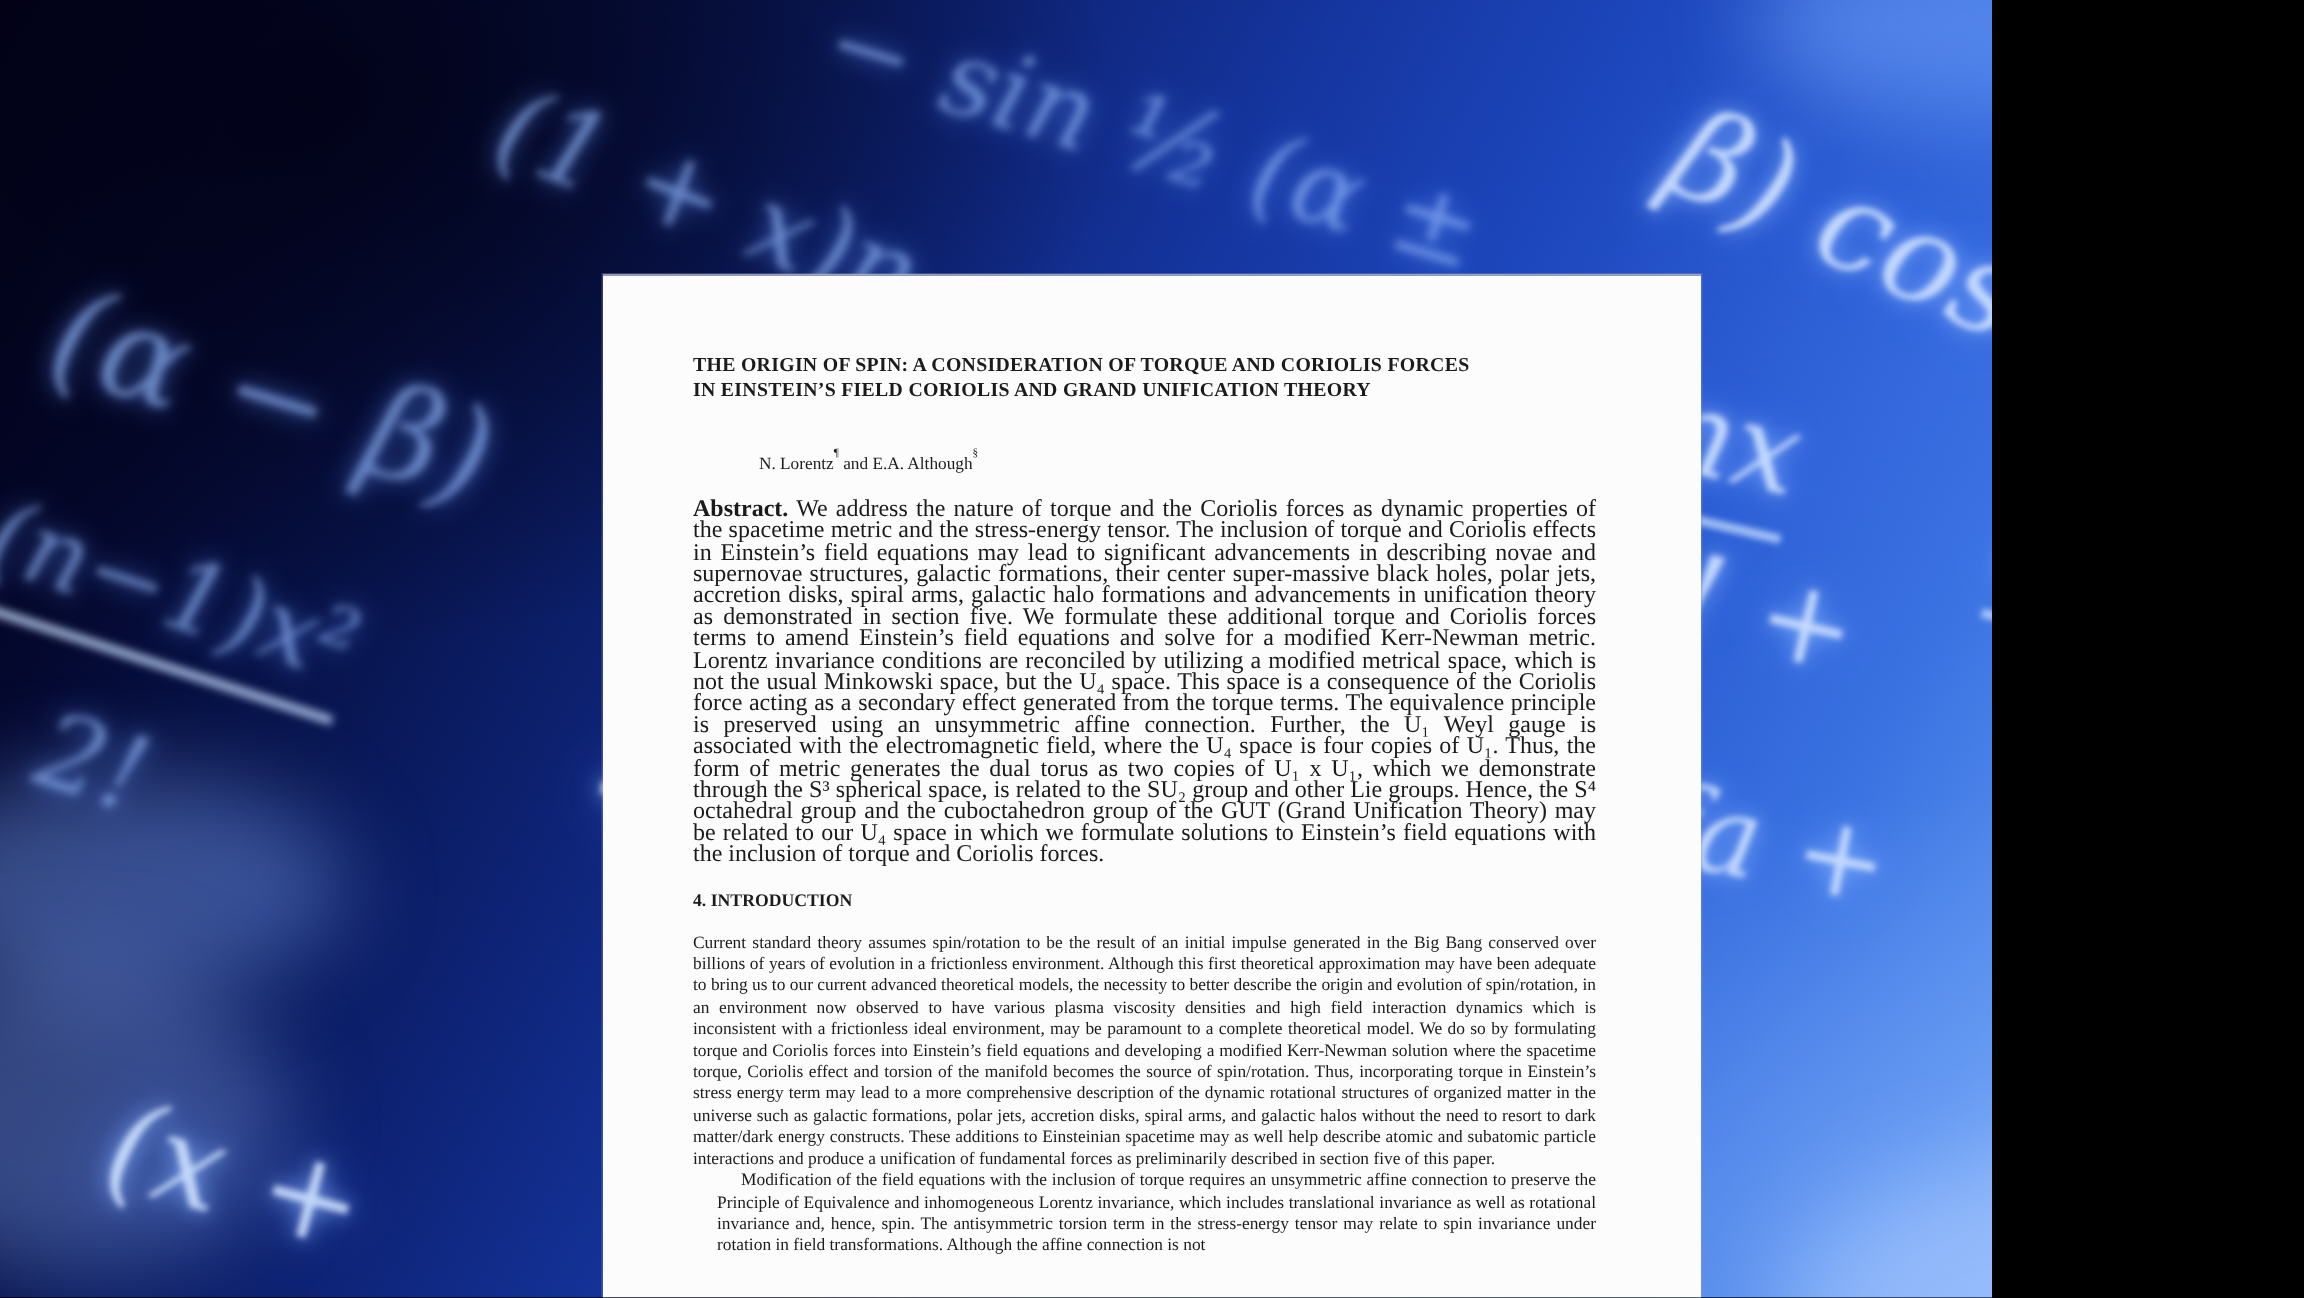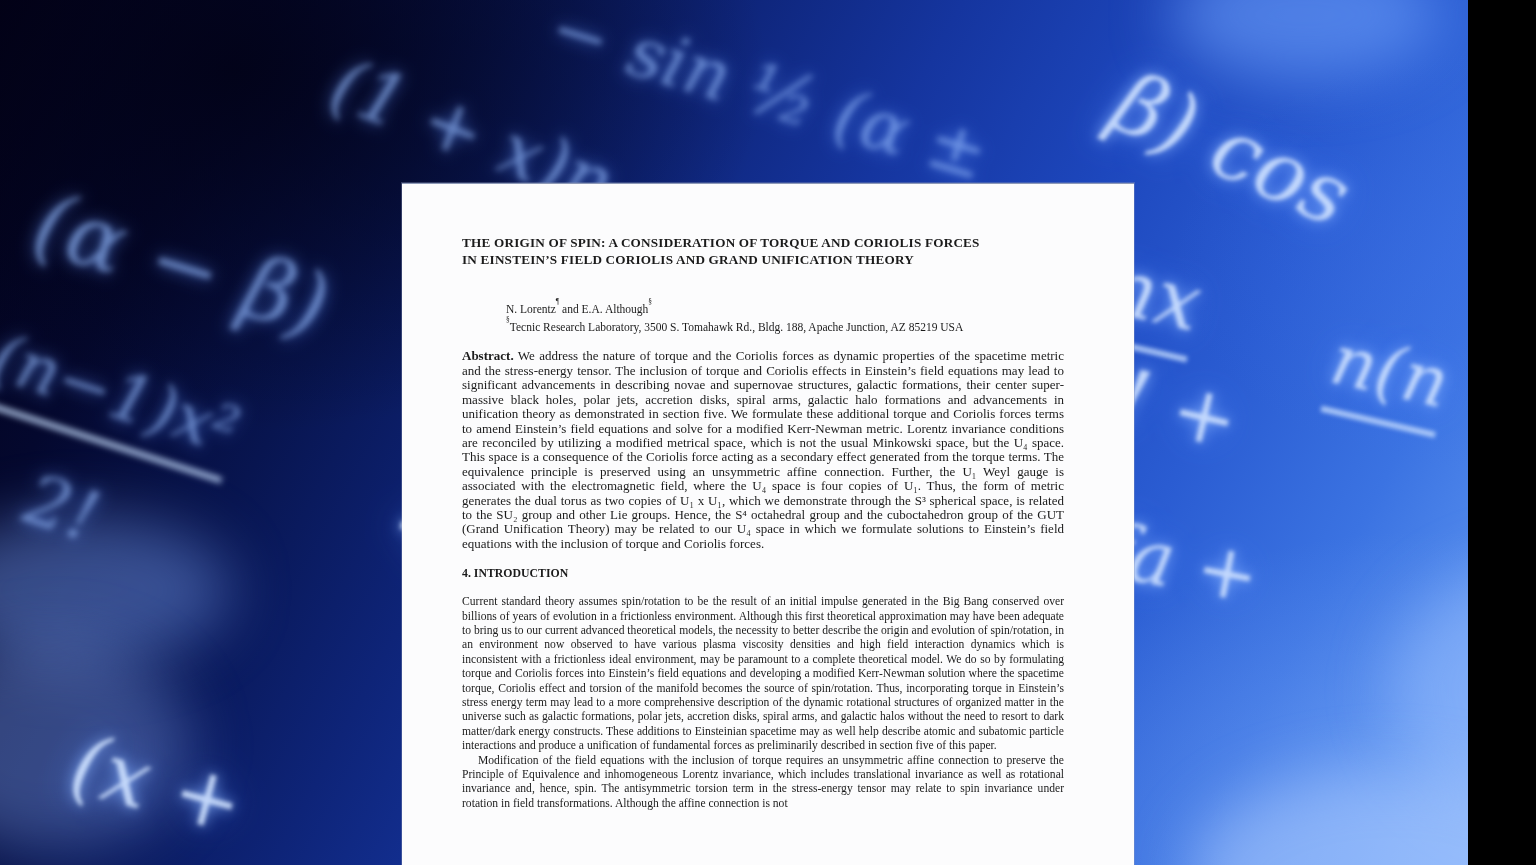--- a/index.html
+++ b/index.html
@@ -1,19 +1,19 @@
 <!DOCTYPE html>
 <html><head>
 <meta charset="utf-8">
 <style>
   * { margin:0; padding:0; box-sizing:border-box; }
   html,body { width:1536px; height:865px; overflow:hidden; background:#000; }
 
   .stage {
-    position:relative; width:1468px; height:865px; overflow:hidden;
+    position:relative; width:1328px; height:865px; overflow:hidden;
     background:
       radial-gradient(ellipse 760px 520px at 16% 8%, rgba(2,2,22,0.85), rgba(2,2,22,0) 70%),
       radial-gradient(ellipse 640px 440px at 97% 97%, rgba(130,175,250,0.50), rgba(130,175,250,0) 70%),
       radial-gradient(ellipse 420px 300px at 100% 30%, rgba(60,110,230,0.35), rgba(60,110,230,0) 70%),
       linear-gradient(118deg, #020117 0%, #04082e 14%, #081550 26%, #0e2478 38%, #15359f 50%, #1d47bd 62%, #2a5cd2 74%, #3b73e2 85%, #568eee 94%, #74a6f5 100%);
     font-family:"Liberation Serif", serif;
   }
 
   
   .bg-formula {
@@ -59,26 +59,26 @@
   }
 
   .title {
     font-size:13.2px; line-height:17px; font-weight:bold;
     letter-spacing:0.2px; margin:0 0 31px 0;
   }
   .authors, .affil { font-size:11.5px; line-height:14.9px; margin:0 0 0 44px; }
   .authors sup, .affil sup { font-size:7.5px; position:relative; top:-4px; }
   .received { font-size:11.5px; line-height:14.9px; margin:14px 0 0 44px; }
 
-  .abstract { margin:15px 0 0 0; font-size:13px; line-height:14.4px; text-align:justify; }
+  .abstract { margin:15px 0 0 0; font-size:16px; line-height:14.4px; text-align:justify; }
   .abstract b { font-weight:bold; }
 
   .sec-heading { font-size:11.8px; font-weight:bold; margin:15px 0 0 0; }
   .body-para { margin:14px 0 0 0; font-size:11.6px; line-height:14.4px; text-align:justify; }
-  .body-para.indent { margin-top:0; text-indent:16px; }
+  .body-para.indent { margin-top:0; text-indent:16px;margin-left:16px; }
 </style>
 </head>
 <body>
 
 <div class="stage">
 
   <div class="glow g1"></div>
   <div class="glow g2"></div>
   <div class="glow g3"></div>
   <div class="glow g4"></div>
@@ -98,21 +98,20 @@
   <div class="bg-formula f11">fa +</div>
   <div class="bg-formula f12">(x +</div>
 
   <div class="page">
 
     <h1 class="title"><span>THE ORIGIN OF SPIN: A CONSIDERATION OF TORQUE AND CORIOLIS FORCES</span><br><span>IN EINSTEIN’S FIELD CORIOLIS AND GRAND UNIFICATION THEORY</span></h1>
 
     <p class="authors"><span>N. Lorentz</span><sup>¶</sup><span> and E.A. Although</span><sup>§</sup></p>
 
 
-    <p class="affil"><sup>§</sup><span>Tecnic Research Laboratory, 3500 S. Tomahawk Rd., Bldg. 188, Apache Junction, AZ 85219 USA</span></p>
 
 
     <p class="abstract"><b>Abstract.</b> <span>We address the nature of torque and the Coriolis forces as dynamic properties of the spacetime metric and the stress-energy tensor. The inclusion of torque and Coriolis effects in Einstein’s field equations may lead to significant advancements in describing novae and supernovae structures, galactic formations, their center super-massive black holes, polar jets, accretion disks, spiral arms, galactic halo formations and advancements in unification theory as demonstrated in section five. We formulate these additional torque and Coriolis forces terms to amend Einstein’s field equations and solve for a modified Kerr-Newman metric. Lorentz invariance conditions are reconciled by utilizing a modified metrical space, which is not the usual Minkowski space, but the U₄ space. This space is a consequence of the Coriolis force acting as a secondary effect generated from the torque terms. The equivalence principle is preserved using an unsymmetric affine connection. Further, the U₁ Weyl gauge is associated with the electromagnetic field, where the U₄ space is four copies of U₁. Thus, the form of metric generates the dual torus as two copies of U₁ x U₁, which we demonstrate through the S³ spherical space, is related to the SU₂ group and other Lie groups. Hence, the S⁴ octahedral group and the cuboctahedron group of the GUT (Grand Unification Theory) may be related to our U₄ space in which we formulate solutions to Einstein’s field equations with the inclusion of torque and Coriolis forces.</span></p>
 
     <h2 class="sec-heading">4. INTRODUCTION</h2>
 
     <p class="body-para">Current standard theory assumes spin/rotation to be the result of an initial impulse generated in the Big Bang conserved over billions of years of evolution in a frictionless environment. Although this first theoretical approximation may have been adequate to bring us to our current advanced theoretical models, the necessity to better describe the origin and evolution of spin/rotation, in an environment now observed to have various plasma viscosity densities and high field interaction dynamics which is inconsistent with a frictionless ideal environment, may be paramount to a complete theoretical model. We do so by formulating torque and Coriolis forces into Einstein’s field equations and developing a modified Kerr-Newman solution where the spacetime torque, Coriolis effect and torsion of the manifold becomes the source of spin/rotation. Thus, incorporating torque in Einstein’s stress energy term may lead to a more comprehensive description of the dynamic rotational structures of organized matter in the universe such as galactic formations, polar jets, accretion disks, spiral arms, and galactic halos without the need to resort to dark matter/dark energy constructs. These additions to Einsteinian spacetime may as well help describe atomic and subatomic particle interactions and produce a unification of fundamental forces as preliminarily described in section five of this paper.</p>
 
     <p class="body-para indent">Modification of the field equations with the inclusion of torque requires an unsymmetric affine connection to preserve the Principle of Equivalence and inhomogeneous Lorentz invariance, which includes translational invariance as well as rotational invariance and, hence, spin. The antisymmetric torsion term in the stress-energy tensor may relate to spin invariance under rotation in field transformations. Although the affine connection is not</p>
 

